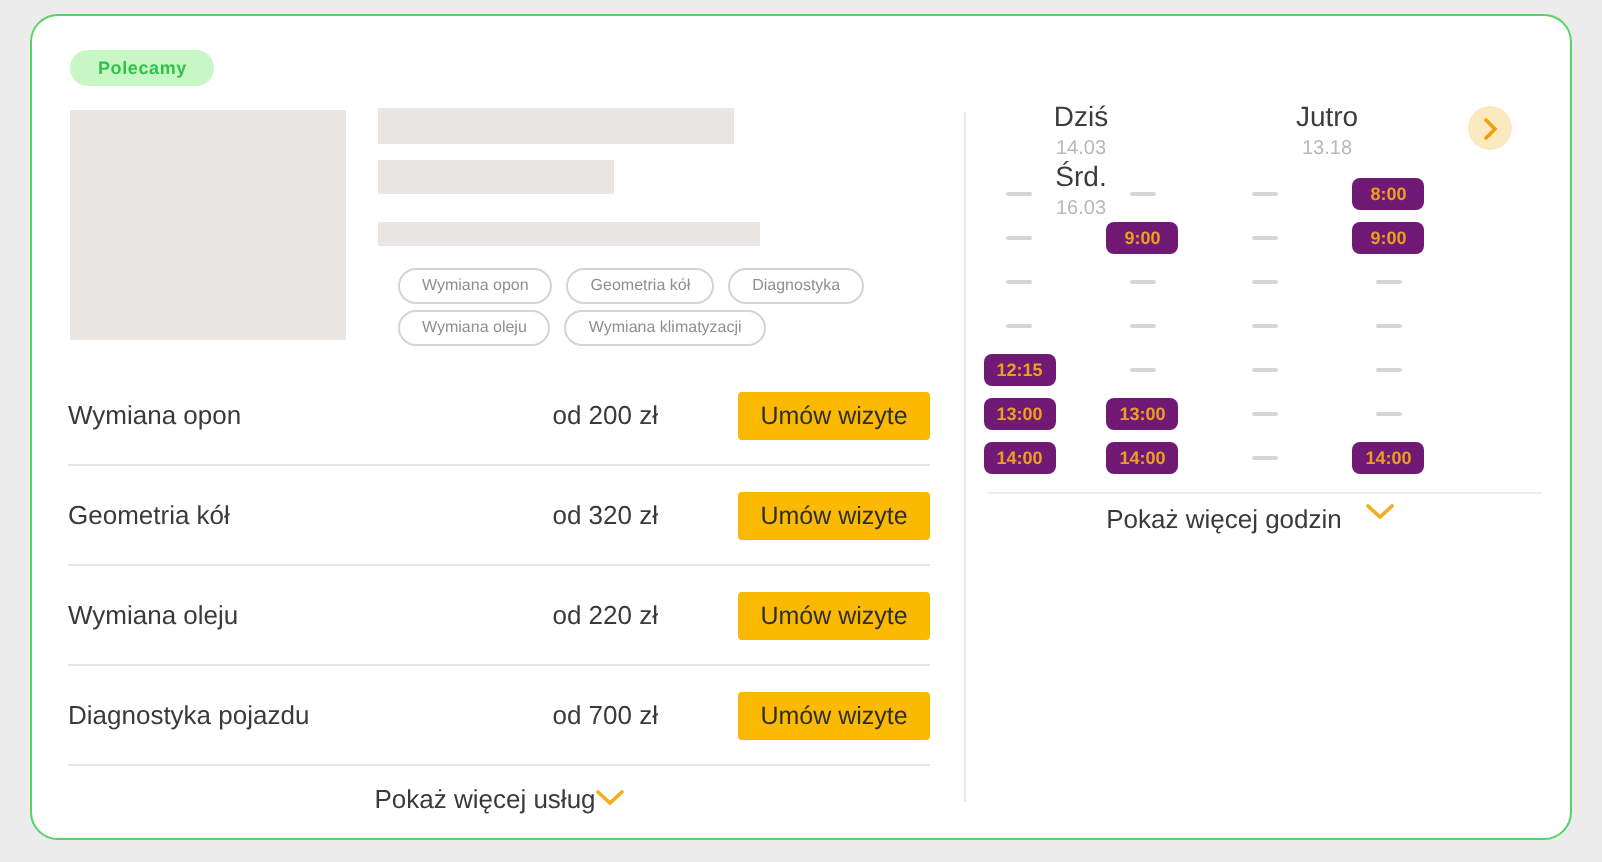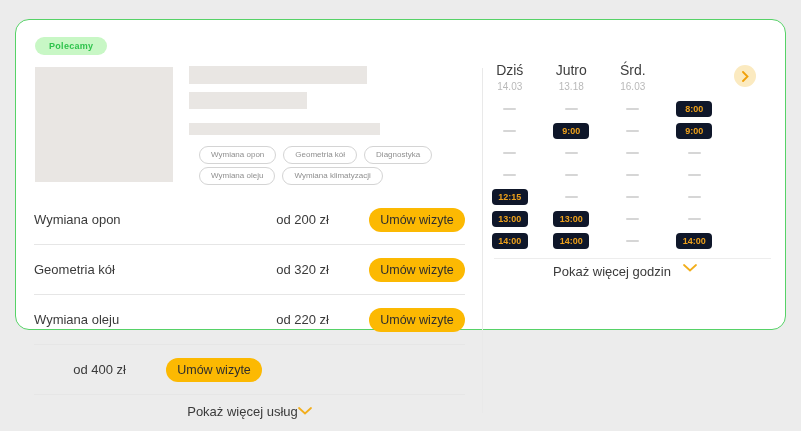--- a/index.html
+++ b/index.html
@@ -4,22 +4,22 @@
 <style>
   * { margin:0; padding:0; box-sizing:border-box; }
   html,body { width:801px; height:431px; }
   body {
     background:#ececec;
     font-family:"Liberation Sans", sans-serif;
     position:relative;
     overflow:hidden;
   }
   .card {
-    position:absolute; left:15px; top:7px; width:771px; height:311px;
-    background:#ffffff; border:1px solid #56d267; border-radius:14px;margin-top:12px;
+    position:absolute; left:15px; top:7px; width:771px; height:413px;
+    background:#ffffff; border:1px solid #56d267; border-radius:14px;
   }
   
   .badge {
     position:absolute; left:19px; top:17px;
     background:#c8f7c5; color:#2fc34c;
     font-size:9px; font-weight:700; letter-spacing:.3px;
     padding:4px 14px; border-radius:9px;
   }
   
   .ph { position:absolute; background:#e9e6e3; }
@@ -39,54 +39,54 @@
   }
   
   .services { position:absolute; left:18px; top:175px; width:431px; }
   .service-row {
     height:50px; display:flex; align-items:center;
     border-bottom:1px solid #e6e6e6;
   }
   .svc-name { flex:1; font-size:13px; color:#3a3a3a; }
   .svc-price { width:92px; text-align:right; font-size:13px; color:#3a3a3a; margin-right:40px; }
   .cta-btn {
-    width:96px; height:24px; border:none; border-radius:12px;
+    width:96px; height:24px; border:none; border-radius:2px;
     background:#fcb902; color:#2e2e2e; font-size:12.5px; font-weight:500;
     font-family:"Liberation Sans", sans-serif; cursor:pointer;
     display:flex; align-items:center; justify-content:center;
   }
   .show-more {
     height:32px; display:flex; align-items:center; justify-content:center;
     font-size:13px; color:#3a3a3a; cursor:pointer;
   }
   
   .v-divider { position:absolute; left:466px; top:48px; width:1px; height:345px; background:#e9e9e9; }
   .day-grid {
     position:absolute; left:463px; top:42px; width:246px;
-    display:grid; grid-template-columns:repeat(4,1fr);
+    display:grid; grid-template-columns:repeat(2,1fr);
   }
   .day-head { text-align:center; }
   .day-label { font-size:14px; color:#3d3d3d; font-weight:500; }
   .day-date { font-size:10px; color:#b9b9b9; margin-top:3px; }
   .next-days {
     position:absolute; left:718px; top:45px; width:22px; height:22px;
     border-radius:50%; background:#fbeac0; border:none; cursor:pointer;
     display:flex; align-items:center; justify-content:center;
   }
   .slot-grid {
     position:absolute; left:463px; top:78px; width:246px;
     display:grid; grid-template-columns:repeat(4,1fr); grid-auto-rows:22px;
   }
   .slot {
     display:flex; align-items:center; justify-content:center;
     font-size:9px; font-weight:700; color:#eda01b; cursor:pointer;
   }
   .slot:not(.empty)::before { content:none; }
   .slot:not(.empty) {
-    background:#0f172a; border-radius:4px;
+    background:#701a75; border-radius:4px;
     width:36px; height:16px; margin:auto; line-height:16px;
   }
   .slot.empty { background:none; cursor:default; width:auto; height:auto; }
   .slot.empty::after {
     content:""; display:block; width:13px; height:2px;
     background:#d6d6d6; border-radius:1px;
   }
   .hours-divider { position:absolute; left:478px; top:238px; width:277px; height:1px; background:#ededed; }
   .show-more-hours {
     position:absolute; left:463px; top:244px; width:292px; height:28px;
@@ -125,21 +125,22 @@
       <span class="svc-name">Geometria kół</span>
       <span class="svc-price">od 320 zł</span>
       <button class="cta-btn">Umów wizyte</button>
     </div>
     <div class="service-row">
       <span class="svc-name">Wymiana oleju</span>
       <span class="svc-price">od 220 zł</span>
       <button class="cta-btn">Umów wizyte</button>
     </div>
     <div class="service-row">
-      <span class="svc-price">od 400 zł</span>
+      <span class="svc-name">Diagnostyka pojazdu</span>
+      <span class="svc-price">od 700 zł</span>
       <button class="cta-btn">Umów wizyte</button>
     </div>
     <div class="show-more">
       <span>Pokaż więcej usług</span>
       <span class="chev-icon">
         <svg width="14" height="8" viewBox="0 0 14 8">
             <polyline points="1,1 7,6.5 13,1" stroke="#f2ae1c" stroke-width="1.8" fill="none" stroke-linecap="round"></polyline>
           </svg>
       </span>
     </div>

